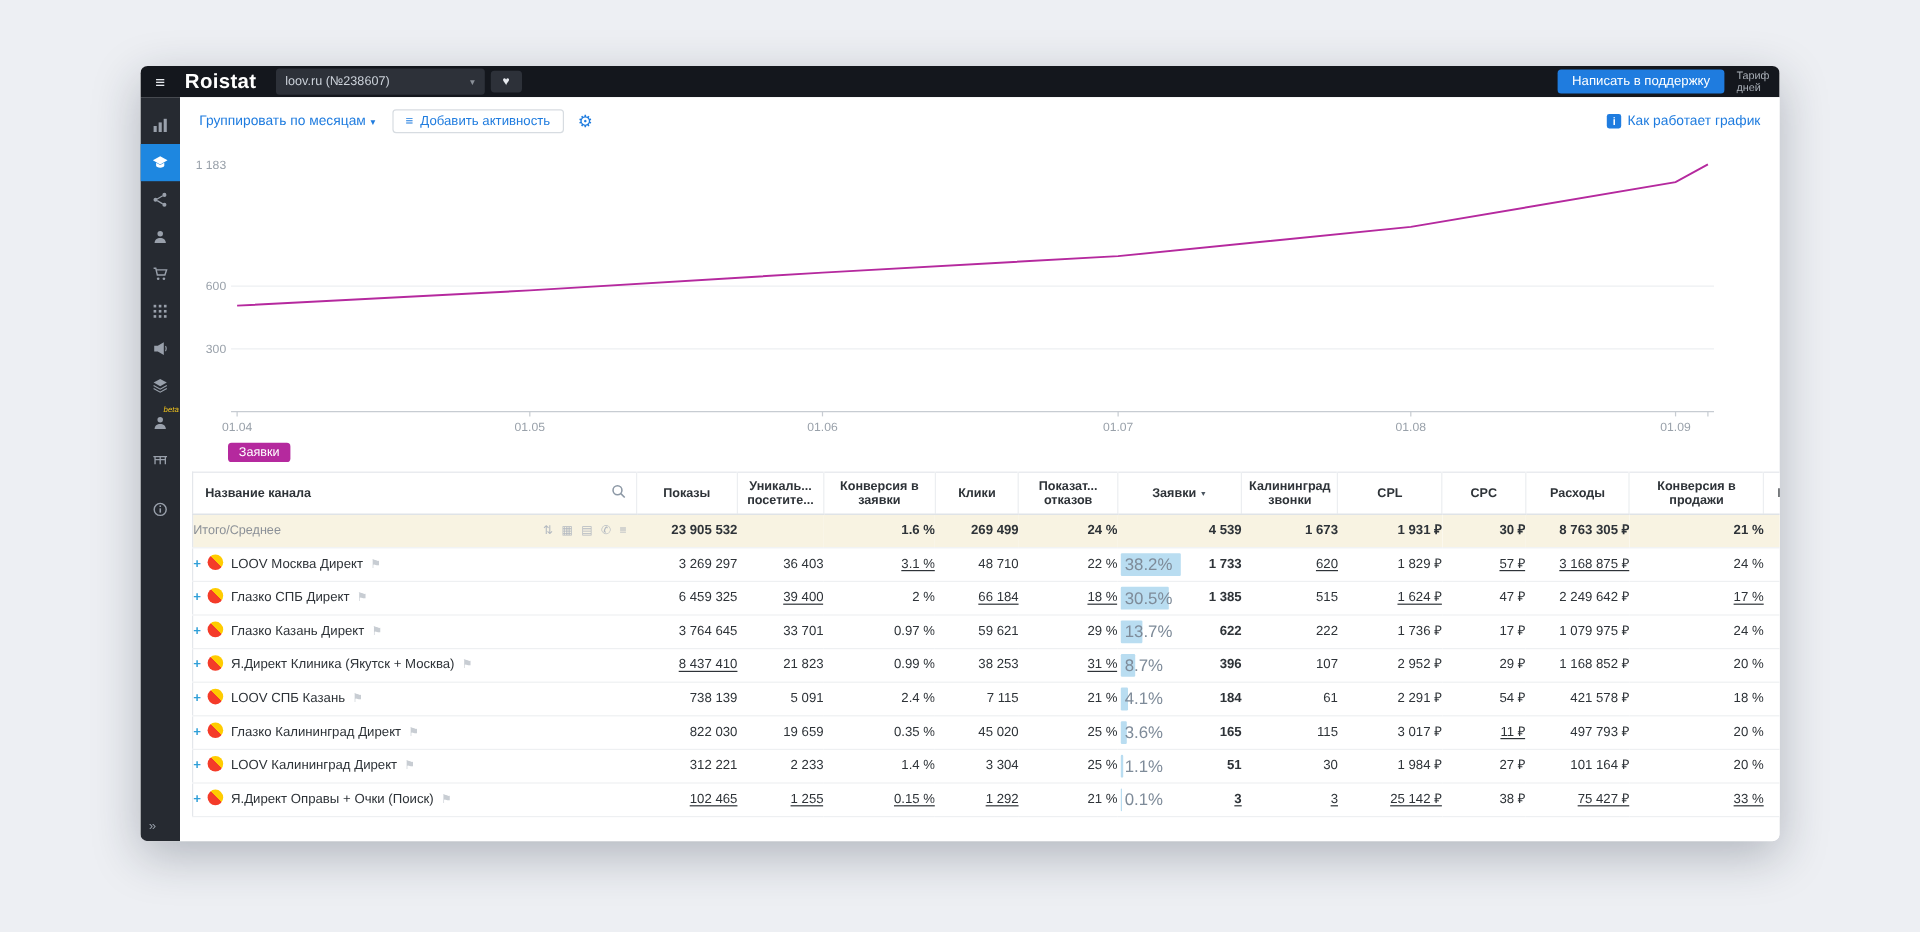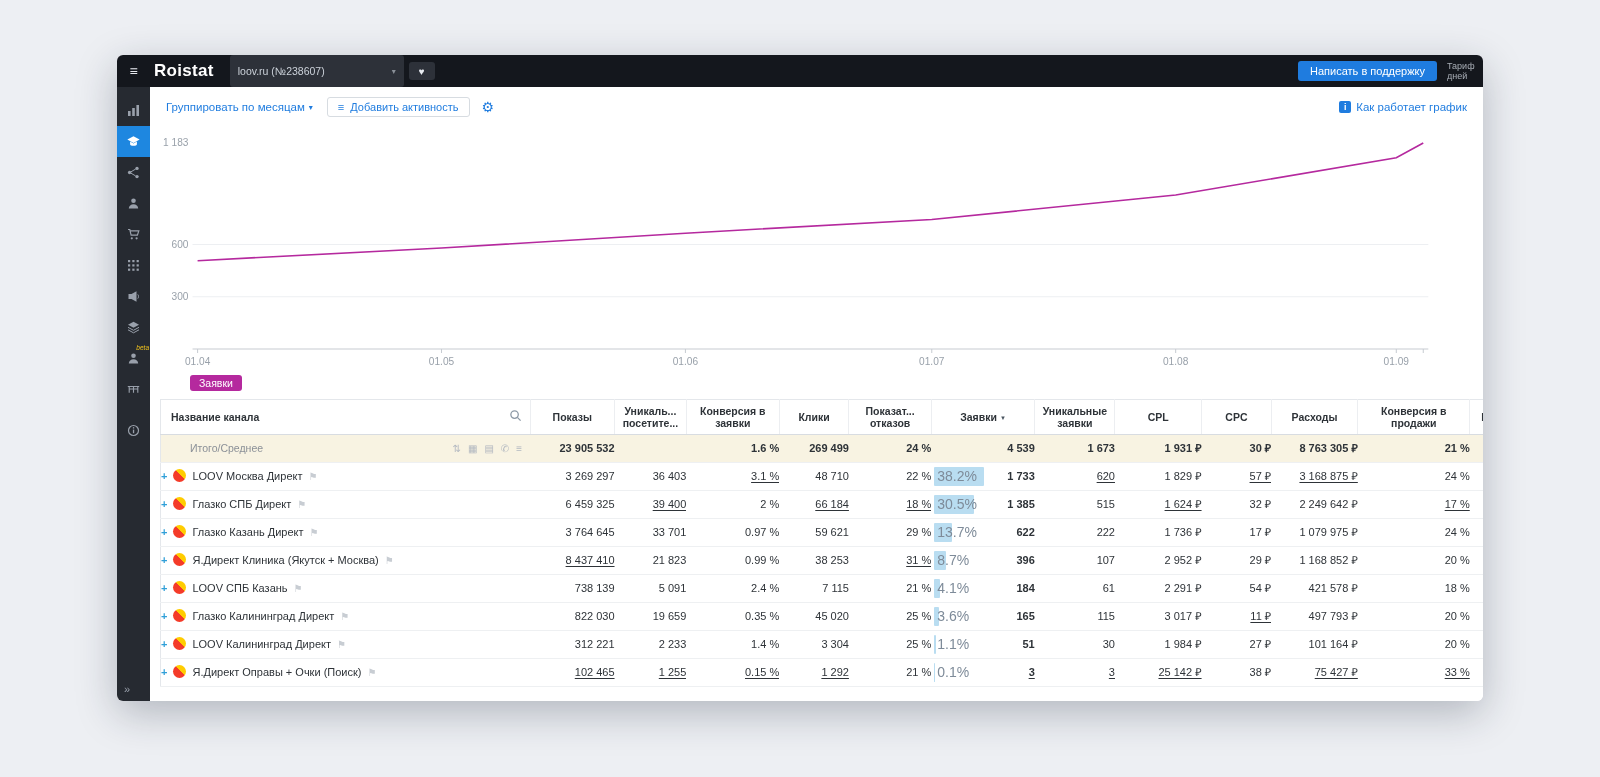--- a/index.html
+++ b/index.html
@@ -2,21 +2,21 @@
 <html><head>
 <meta charset="utf-8">
 <style>
   html,body{margin:0;padding:0;width:1600px;height:777px;background:#edeff3;font-family:"Liberation Sans",sans-serif;overflow:hidden;}
   .window{position:absolute;left:117px;top:55px;width:1366px;height:646px;background:#fff;border-radius:6px;
           box-shadow:0 12px 40px rgba(25,35,55,.28);overflow:hidden;display:flex;flex-direction:column;}
   
   .topbar{flex:0 0 26px;background:#14171d;display:flex;align-items:center;color:#fff;}
   .burger{width:33px;text-align:center;color:#e6e9ee;font-size:14px;cursor:pointer;}
   .logo{font-size:17px;font-weight:bold;letter-spacing:.3px;margin-left:4px;}
-  .proj{margin-left:16px;background:#2d3139;border-radius:3px;height:32px;min-width:158px;padding:0 8px;
+  .proj{margin-left:16px;background:#2d3139;border-radius:3px;height:22px;min-width:158px;padding:0 8px;
         display:flex;align-items:center;justify-content:space-between;font-size:10.5px;color:#ccd2da;cursor:pointer;}
   .proj .chev{color:#8a9098;font-size:8px;margin-left:14px;}
   .heart{margin-left:5px;background:#2d3139;border-radius:3px;height:18px;width:26px;display:flex;align-items:center;justify-content:center;color:#e8ebf0;font-size:10px;cursor:pointer;}
   .tb-right{margin-left:auto;display:flex;align-items:center;}
   .support{background:#1f7cdf;color:#fff;font-size:11px;height:20px;padding:0 12px;border-radius:3px;display:flex;align-items:center;cursor:pointer;white-space:nowrap;}
   .plan{margin-left:10px;width:36px;overflow:hidden;font-size:9px;line-height:10px;color:#a8aeb6;white-space:nowrap;}
   .plan span{display:block;}
   
   .main{flex:1;display:flex;min-height:0;}
   .sidebar{flex:0 0 33px;background:#262a31;display:flex;flex-direction:column;align-items:center;padding-top:8px;position:relative;}
@@ -45,21 +45,21 @@
   #data-table{border-collapse:collapse;table-layout:fixed;width:1380px;margin:8px 0 0 10px;font-size:11px;color:#2e3338;border:1px solid #e4e7eb;background:#fff;}
   #data-table th{height:30px;font-size:10.5px;font-weight:bold;text-align:center;border-left:1px solid #eceef1;border-bottom:1px solid #d8dce1;padding:2px 4px;vertical-align:middle;line-height:1.15;cursor:pointer;}
   #data-table th.th-name{text-align:left;padding-left:10px;position:relative;border-left:none;}
   .search-ic{width:13px;height:13px;position:absolute;right:8px;top:9px;cursor:pointer;}
   .sort-tri{font-size:6px;color:#4a5560;margin-left:3px;vertical-align:1px;}
   #data-table td{height:27px;border-bottom:1px solid #eef0f2;padding:0;line-height:27px;white-space:nowrap;overflow:hidden;}
   td.num{text-align:right;padding-right:15px;}
   tr.sum-row td{background:#f8f3e2;font-weight:bold;}
   tr.sum-row td.td-name{font-weight:normal;}
   td.td-name{padding-left:9px;}
-  .sum-label{color:#8b9097;font-size:10.5px;padding-left:29px;}
+  .sum-label{color:#8b9097;font-size:10.5px;}
   .sum-icons{float:right;padding-right:8px;color:#b2b8c0;font-size:10px;}
   .sum-icons span{margin-left:7px;cursor:pointer;}
   .plus{color:#2f9fd8;font-weight:bold;margin-right:6px;cursor:pointer;}
   .ydir{display:inline-block;width:13px;height:13px;border-radius:50%;background:linear-gradient(45deg,#f43b29 55%,#ffcc00 55%);vertical-align:-2px;margin-right:6px;}
   .ch-name{cursor:pointer;}
   .flag{color:#c8cdd3;margin-left:6px;font-size:10px;cursor:pointer;}
   td.leads{position:relative;}
   td.leads .bar{position:absolute;left:3px;top:4px;height:19px;background:#b9ddf1;border-radius:1px;}
   td.leads .pct{position:absolute;left:6px;top:0;font-size:14px;color:#7e8b99;line-height:27px;}
   td.leads .val{position:relative;z-index:1;font-weight:bold;}
@@ -257,21 +257,21 @@
               <th>
                 <div class="th-in">Клики</div>
               </th>
               <th>
                 <div class="th-in">Показат... отказов</div>
               </th>
               <th>
                 <div class="th-in">Заявки<span class="sort-tri">▼</span></div>
               </th>
               <th>
-                <div class="th-in">Уникальные заявки</div>
+                <div class="th-in">Калининград звонки</div>
               </th>
               <th>
                 <div class="th-in">CPL</div>
               </th>
               <th>
                 <div class="th-in">CPC</div>
               </th>
               <th>
                 <div class="th-in">Расходы</div>
               </th>
@@ -317,21 +317,21 @@
             <tr>
               <td class="td-name"><span class="plus">+</span><span class="ydir"></span><span class="ch-name">Глазко СПБ Директ</span><span class="flag">⚑</span></td>
               <td class="num"><span>6 459 325</span></td>
               <td class="num"><span class="u">39 400</span></td>
               <td class="num"><span>2 %</span></td>
               <td class="num"><span class="u">66 184</span></td>
               <td class="num"><span class="u">18 %</span></td>
               <td class="num leads"><span class="bar" style="width: 38.125%;"></span><span class="pct">30.5%</span><span class="val">1 385</span></td>
               <td class="num"><span>515</span></td>
               <td class="num"><span class="u">1 624 ₽</span></td>
-              <td class="num"><span>32 ₽</span></td>
+              <td class="num"><span>47 ₽</span></td>
               <td class="num"><span>2 249 642 ₽</span></td>
               <td class="num"><span class="u">17 %</span></td>
               <td class="num"><span>230</span></td>
             </tr>
             <tr>
               <td class="td-name"><span class="plus">+</span><span class="ydir"></span><span class="ch-name">Глазко Казань Директ</span><span class="flag">⚑</span></td>
               <td class="num"><span>3 764 645</span></td>
               <td class="num"><span>33 701</span></td>
               <td class="num"><span>0.97 %</span></td>
               <td class="num"><span>59 621</span></td>

